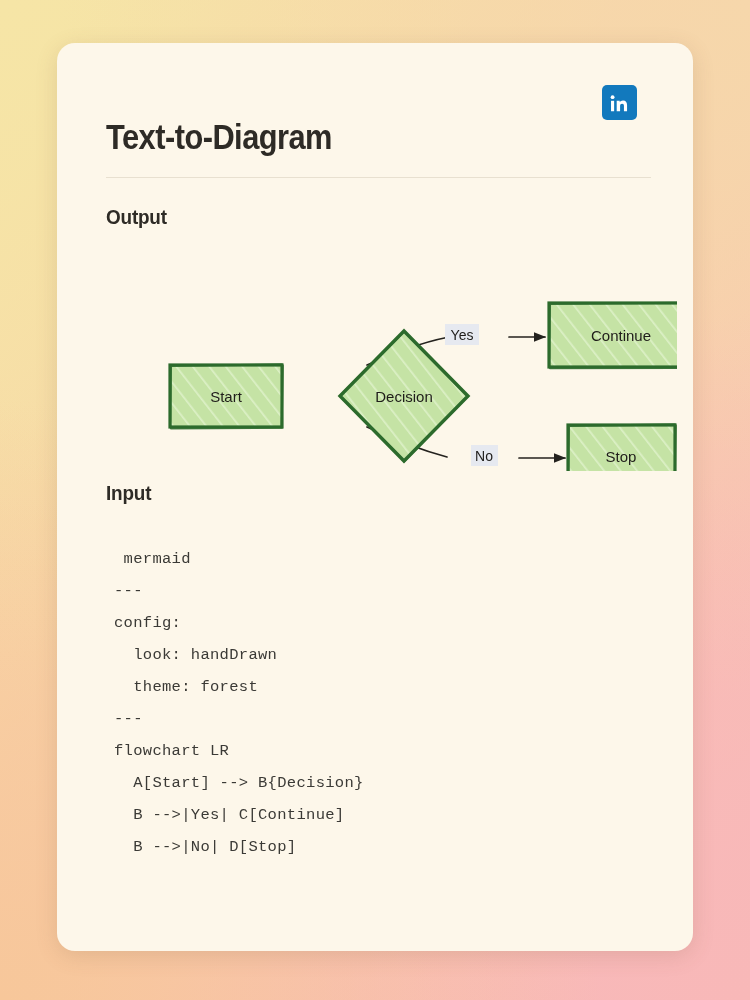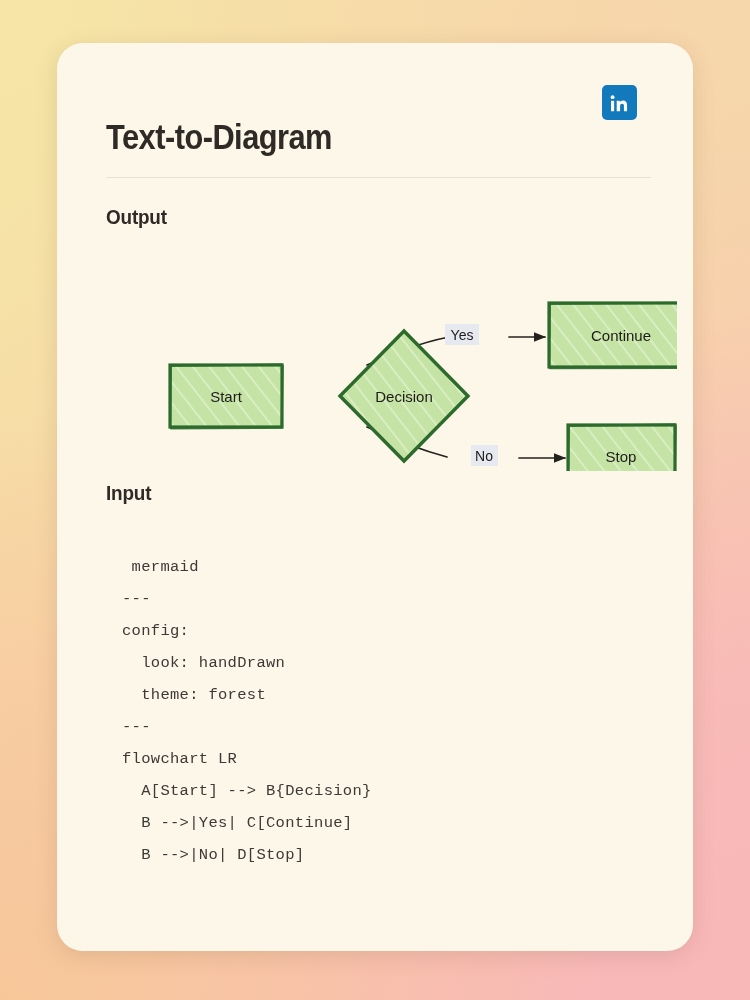--- a/index.html
+++ b/index.html
@@ -21,21 +21,21 @@
   }
 
   
   .card {
     position: absolute;
     left: 57px;
     top: 43px;
     width: 636px;
     height: 908px;
     background: #fdf7ea;
-    border-radius: 26px;
+    border-radius: 18px;
     box-shadow: 0 5px 22px rgba(120, 80, 50, 0.16);
     overflow: hidden;
   }
 
   
   .linkedin-badge {
     position: absolute;
     right: 56px;
     top: 42px;
     width: 35px;
@@ -94,21 +94,21 @@
     width: 600px;
     height: 230px;
   }
   .diagram svg { display: block; }
 
   
   .code-block {
     position: absolute;
     left: 49px;
     top: 492px;
-    margin: 16px;
+    margin: 8px;
     font-family: "Liberation Mono", "DejaVu Sans Mono", monospace;
     font-size: 15.5px;
     line-height: 32px;
     color: #3b3a36;
     white-space: pre;
     letter-spacing: 0.3px;
   }
   .code-line { display: block; }
 </style>
 </head>

